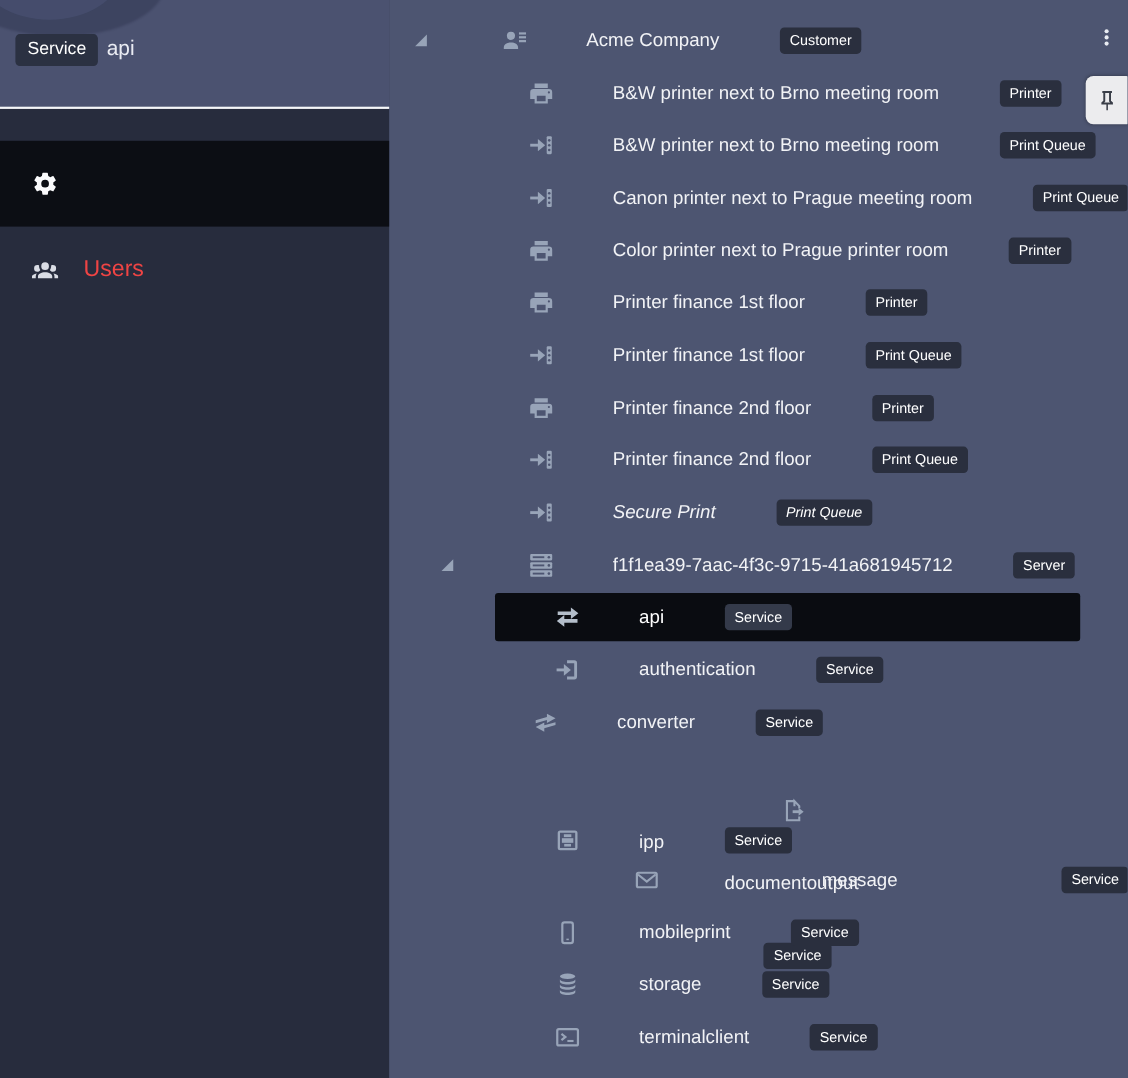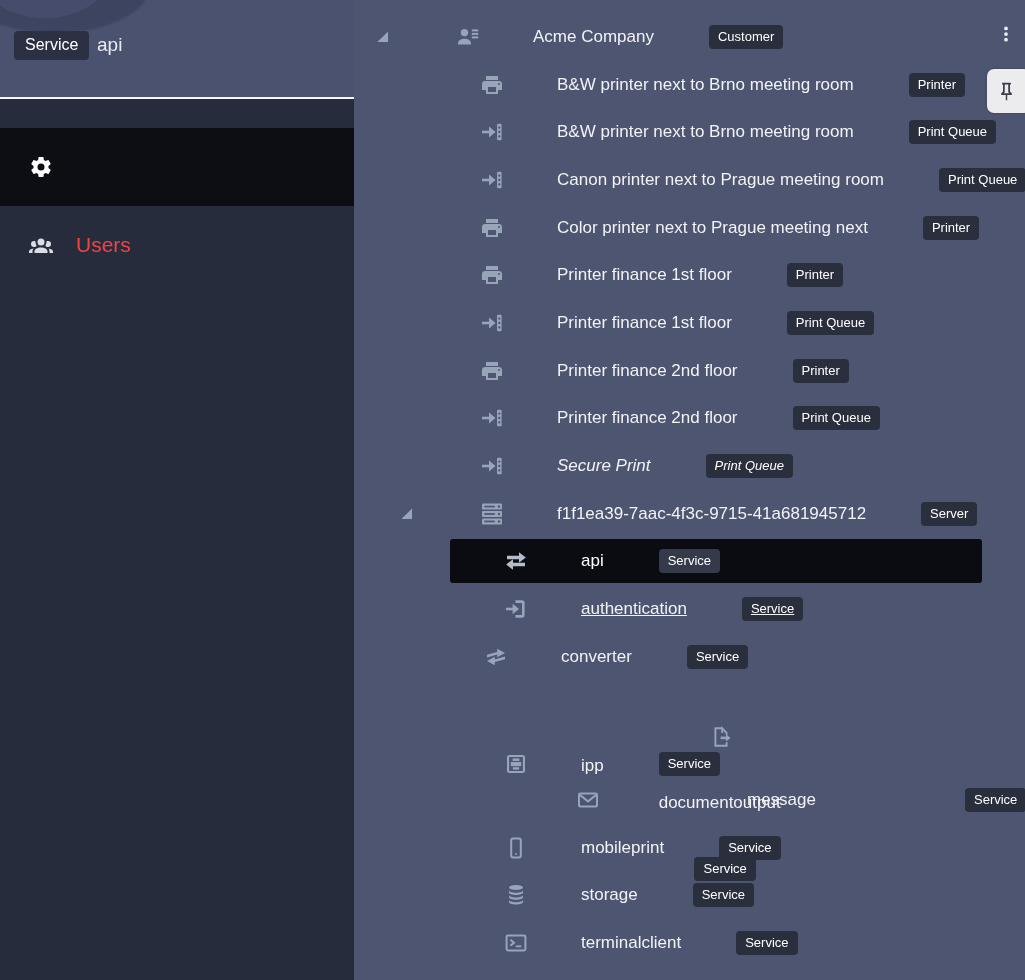--- a/index.html
+++ b/index.html
@@ -147,21 +147,21 @@
     <span class="badge">Print Queue</span>
   </div>
 
   <div class="tree-row" style="padding-left: 46px;">
     <span class="expander"></span>
     <span class="row-icon">
             <svg viewBox="0 0 24 24" fill="currentColor">
               <path d="M18,3H6V7H18M19,12A1,1 0 0,1 18,11A1,1 0 0,1 19,10A1,1 0 0,1 20,11A1,1 0 0,1 19,12M16,19H8V14H16M19,8H5A3,3 0 0,0 2,11V17H6V21H18V17H22V11A3,3 0 0,0 19,8Z"></path>
             </svg>
           </span>
-    <span class="row-label">Color printer next to Prague meeting next</span>
+    <span class="row-label">Color printer next to Prague printer room</span>
     <span class="badge">Printer</span>
   </div>
 
   <div class="tree-row" style="padding-left: 46px;">
     <span class="expander"></span>
     <span class="row-icon">
             <svg viewBox="0 0 24 24" fill="currentColor">
               <path d="M18,3H6V7H18M19,12A1,1 0 0,1 18,11A1,1 0 0,1 19,10A1,1 0 0,1 20,11A1,1 0 0,1 19,12M16,19H8V14H16M19,8H5A3,3 0 0,0 2,11V17H6V21H18V17H22V11A3,3 0 0,0 19,8Z"></path>
             </svg>
           </span>
@@ -262,21 +262,21 @@
     <span class="row-icon">
             <svg viewBox="0 0 24 24" fill="currentColor">
               <polygon points="15,3.2 15,6.8 3,6.8 3,10.2 15,10.2 15,13.8 21.8,8.5"></polygon>
               <polygon points="9,10.2 2.2,15.5 9,20.8 9,17.2 21,17.2 21,13.8 9,13.8"></polygon>
             </svg>
           </span>
     <span class="row-label">api</span>
     <span class="badge">Service</span>
   </div>
 
-  <div class="tree-row" style="padding-left: 70px; text-decoration: underline;">
+  <div class="tree-row" style="padding-left: 70px;">
     <span class="expander"></span>
     <span class="row-icon">
             <svg viewBox="0 0 24 24" fill="currentColor">
               <path d="M11.5,3.3H18a2.6,2.6 0 0 1 2.6,2.6v12.2A2.6,2.6 0 0 1 18,20.7h-6.5v-2.6h6.5V5.9h-6.5z"></path>
               <rect x="2" y="10.7" width="7.2" height="2.6"></rect>
               <polygon points="8.6,6.7 8.6,17.3 15,12"></polygon>
             </svg>
           </span>
     <span class="row-label">authentication</span>
     <span class="badge">Service</span>

